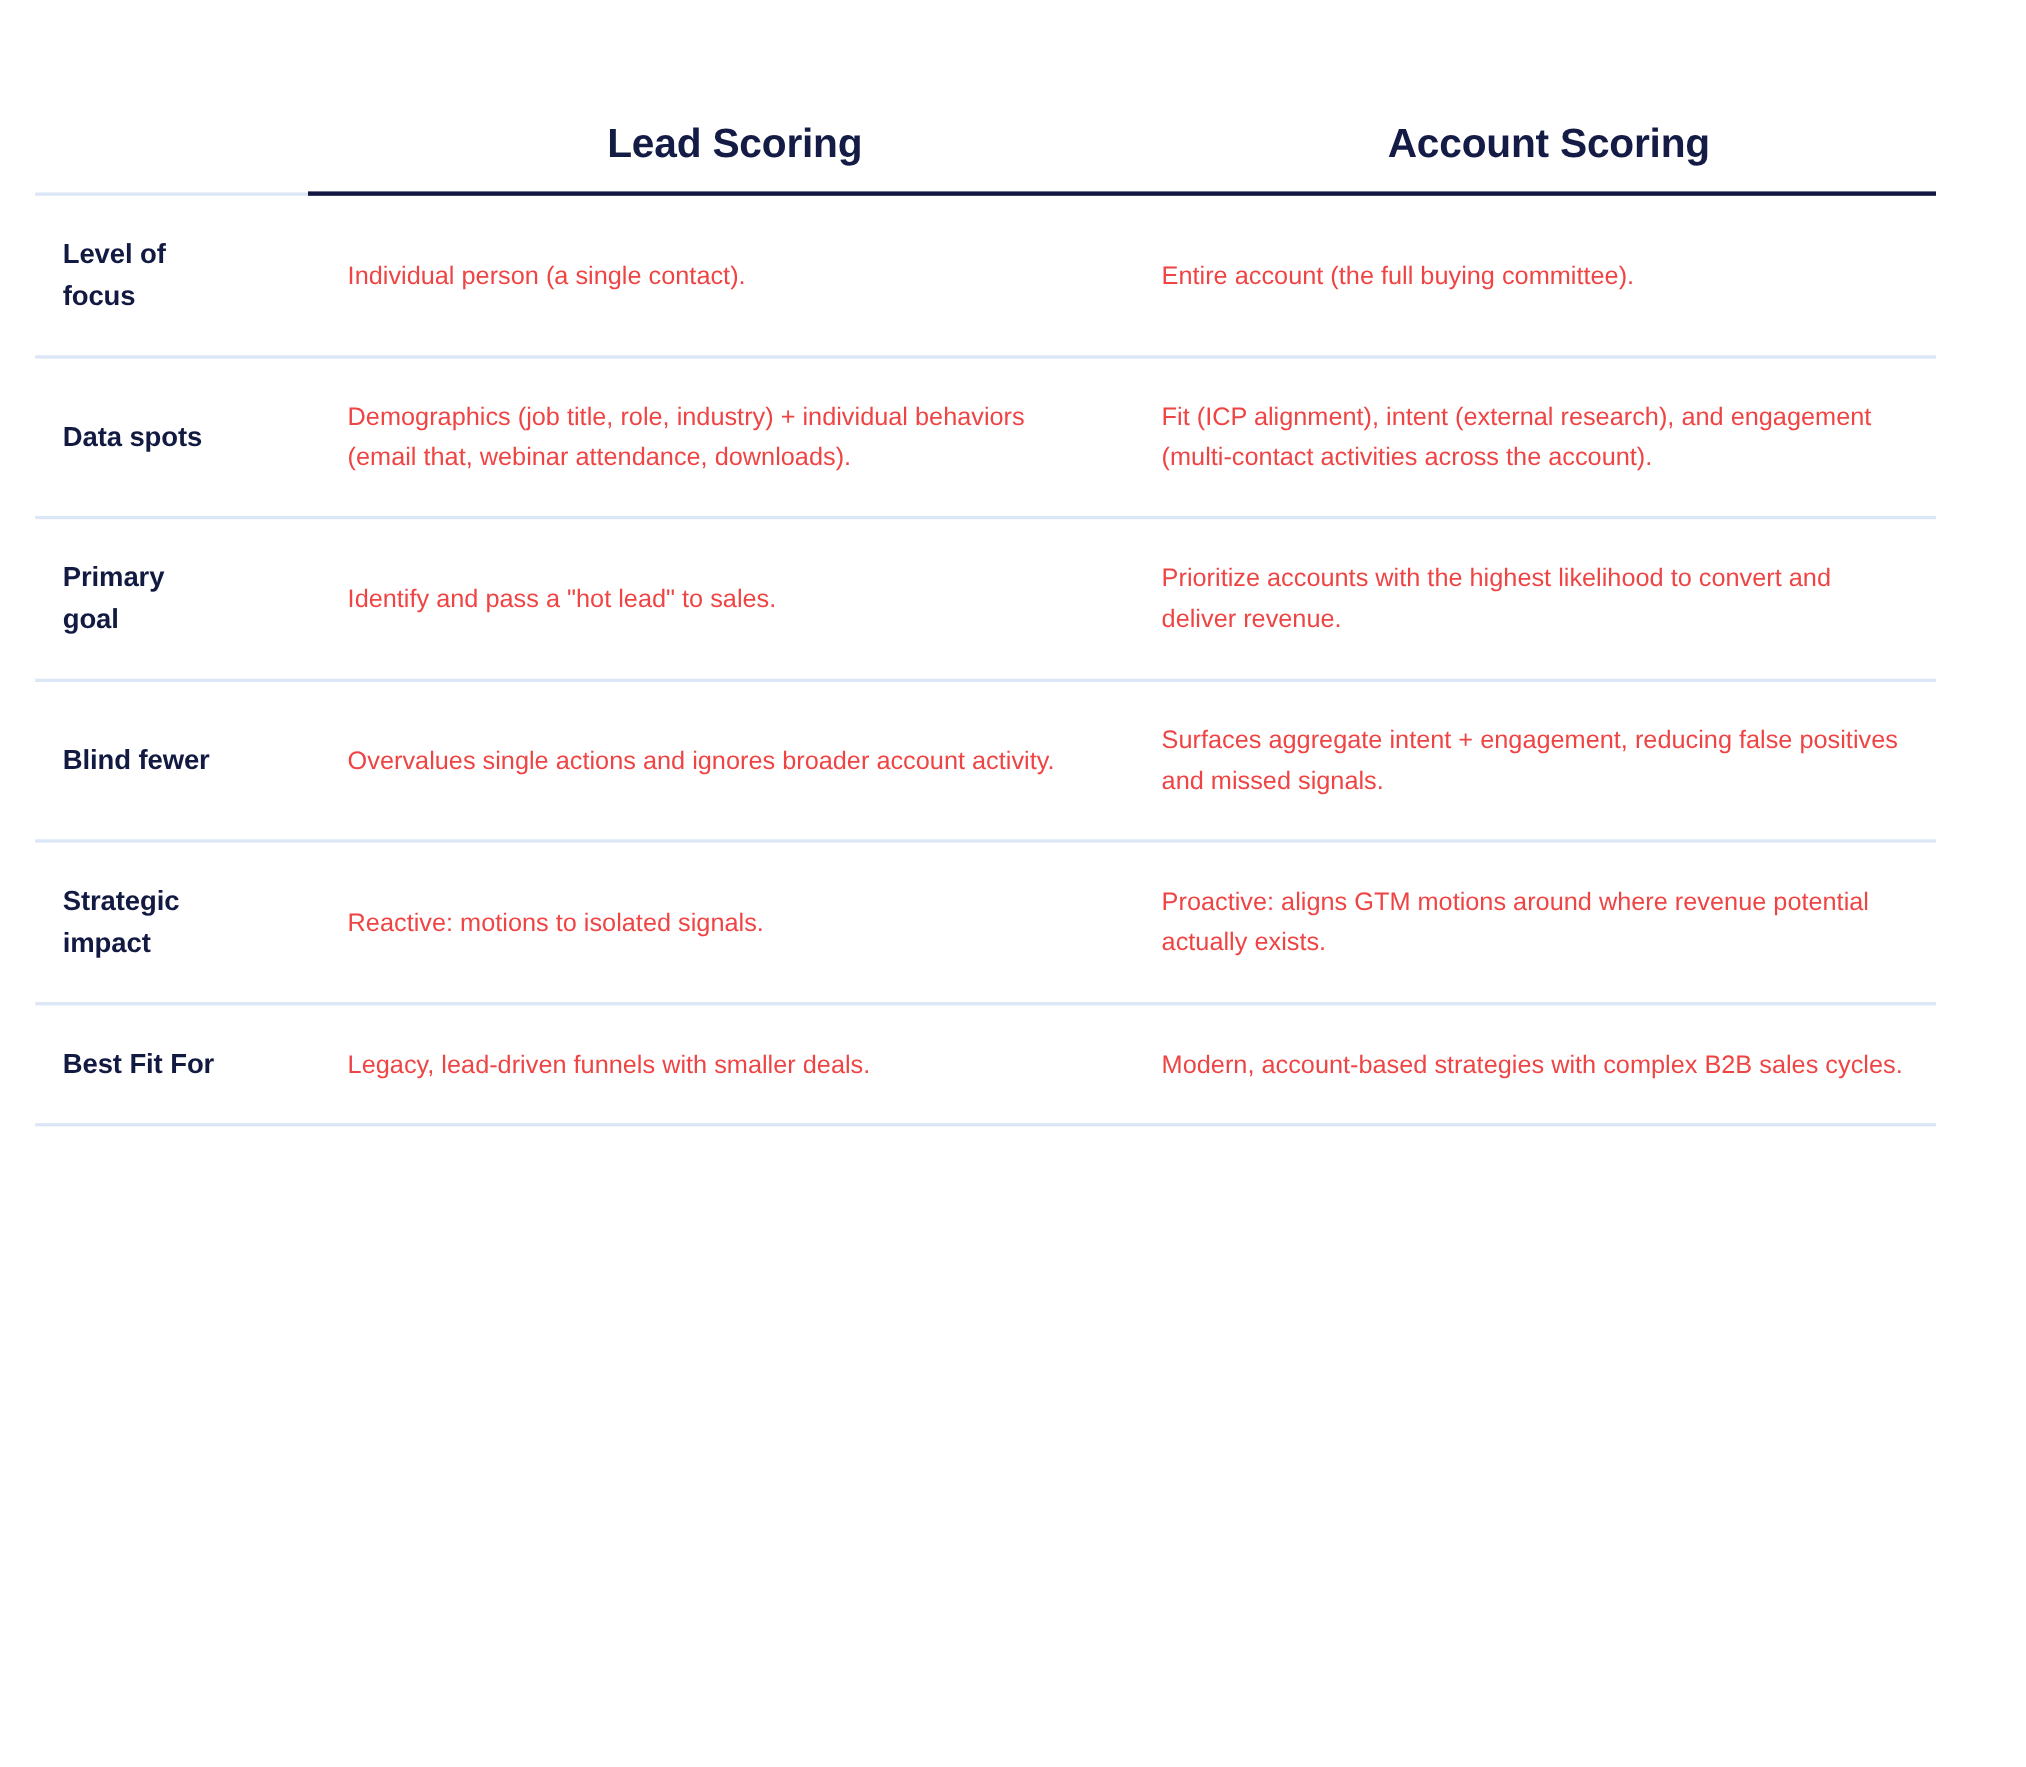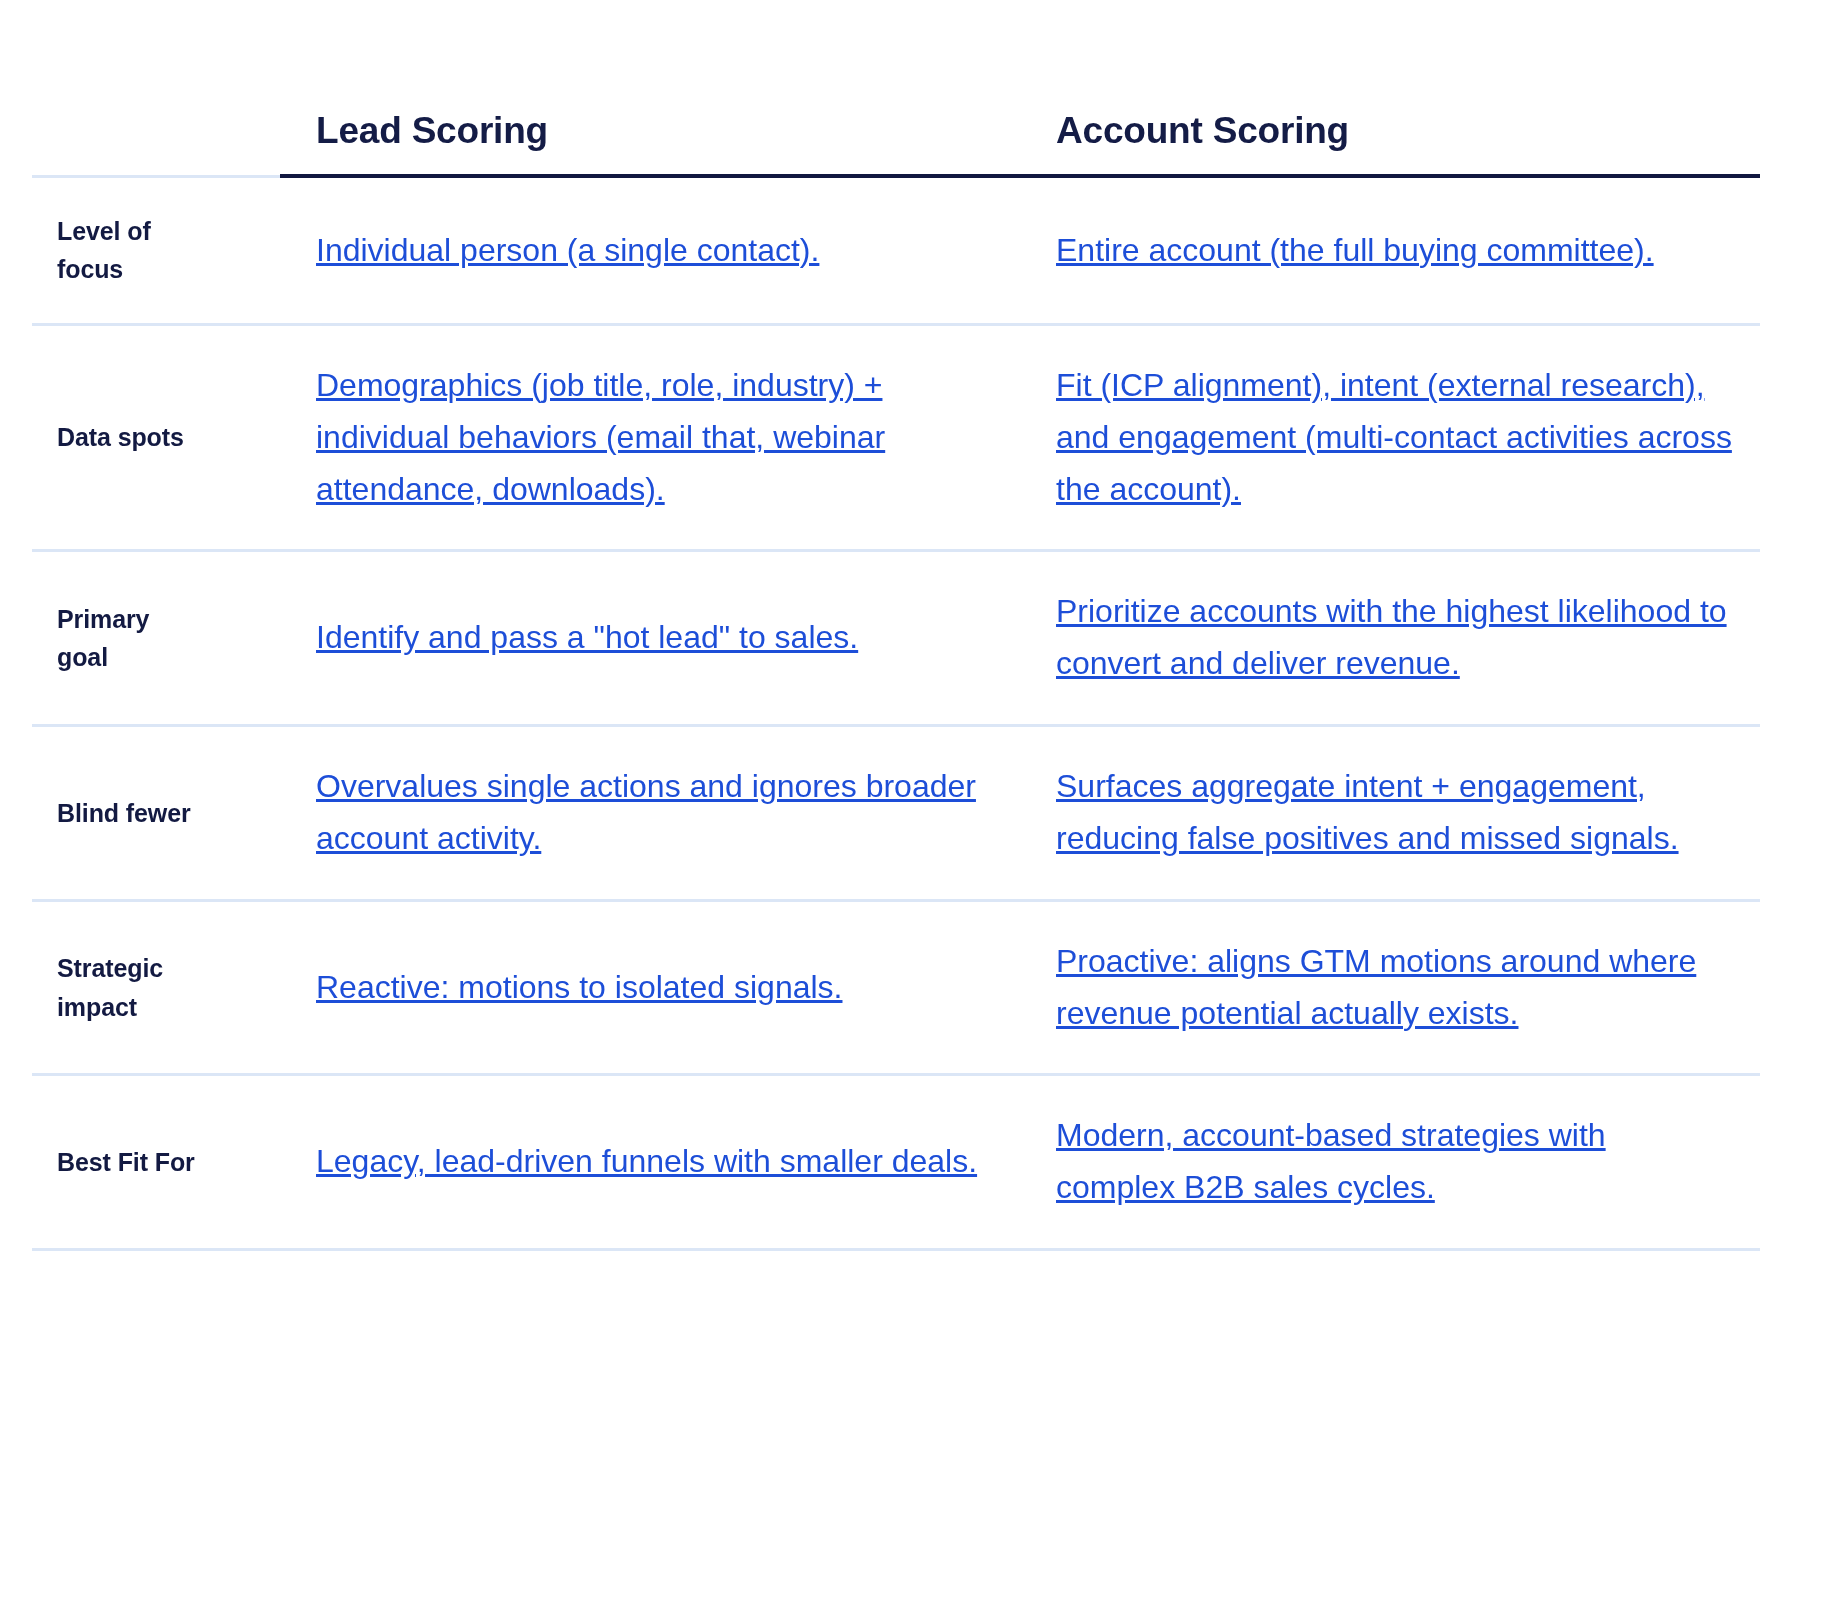--- a/index.html
+++ b/index.html
@@ -46,45 +46,45 @@
     border-bottom: 3px solid #dbe6f6;
   }
   thead th.h-col {
     height: 152px;
     border-bottom: 4px solid #111740;
     padding: 0 0 22px 36px;
     font-size: 37px;
     letter-spacing: -0.2px;
     color: #141c46;
     line-height: 1.1;
+    text-align: center;
   }
 
   
   tbody td {
     border-bottom: 3px solid #dbe6f6;
     vertical-align: middle;
     padding: 34px 0 34px 0;
   }
   tbody td.label-cell {
     padding-left: 25px;
     padding-right: 16px;
     font-size: 25px;
     font-weight: 700;
     line-height: 1.55;
     color: #131a42;
     letter-spacing: -0.1px;
   }
   tbody td.body-cell {
     padding-left: 36px;
     padding-right: 28px;
-    font-size: 32px;
+    font-size: 23px;
     font-weight: 400;
     line-height: 1.62;
-    color: #1d4ed8;
-    text-decoration: underline;
+    color: #ef4444;
   }
   tbody tr:last-child td {
     border-bottom: 3px solid #dbe6f6;
   }
 
   .nowrap-break { white-space: pre-line; }
 </style>
 </head>
 <body>
 

